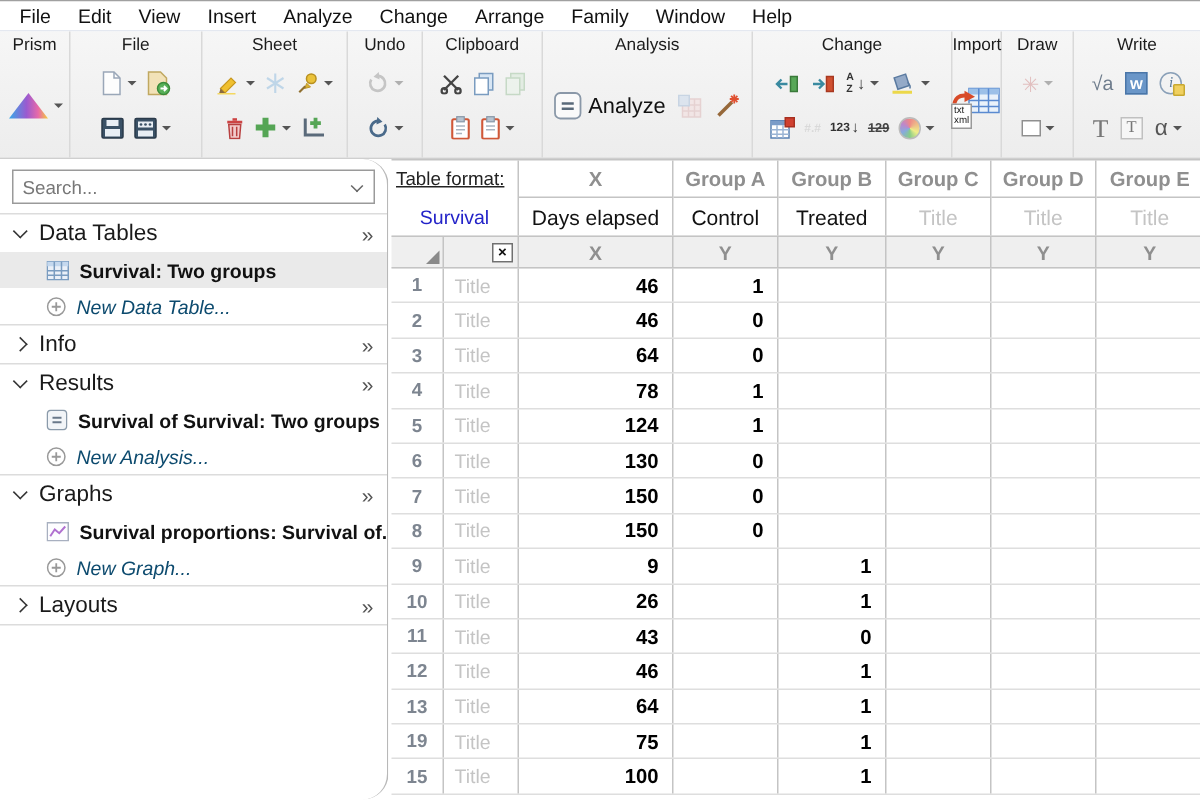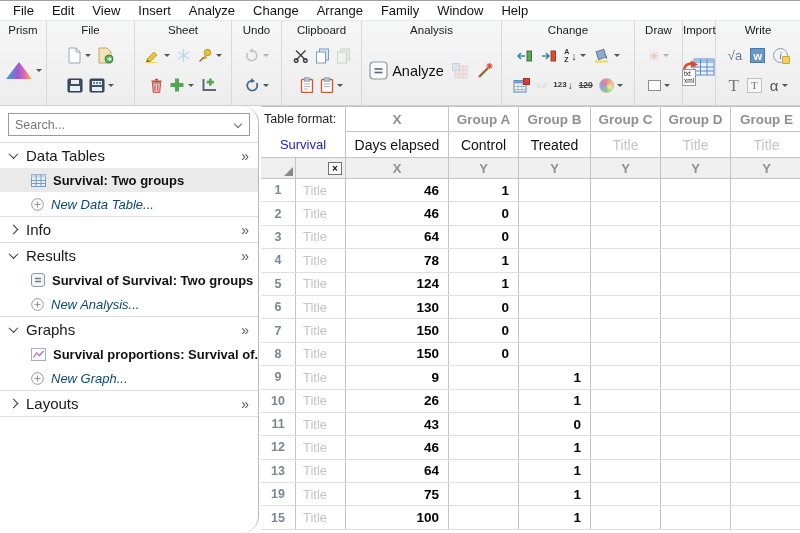--- a/index.html
+++ b/index.html
@@ -75,21 +75,21 @@
   .sitem-label { font-size:13px; font-weight:bold; color:#111; white-space:nowrap; }
   .sitem-label.newlbl { font-weight:normal; font-style:italic; color:#0c4a6e; }
   .sicon { flex:none; display:flex; }
 
   
   .tablezone { flex:1; min-width:0; overflow:hidden; background:#fff; padding-left:2px; }
   .dtable { width:545px; }
   .thead { display:flex; border-top:1px solid #c4c4c4; }
   .tformat { width:85px; flex:none; border-right:1px solid #c4c4c4; display:flex;
     flex-direction:column; justify-content:center; }
-  .tf1 { font-size:12.5px; color:#222; padding-left:3px; height:24px; display:flex; align-items:center; }
+  .tf1 { font-size:12.5px; color:#222; padding-left:3px; height:24px; display:flex; align-items:center;text-decoration:underline; }
   .tf2 { font-size:13px; color:#2323c8; font-weight:500; text-align:center; height:26px;
     display:flex; align-items:center; justify-content:center; }
   .hcol { flex:none; border-right:1px solid #c4c4c4; display:flex; flex-direction:column; }
   .ht { height:24px; display:flex; align-items:center; justify-content:center; font-size:13.5px;
     font-weight:bold; color:#8f8f8f; white-space:nowrap; overflow:hidden; }
   .hs { height:26px; border-top:1px solid #c4c4c4; display:flex; align-items:center; justify-content:center;
     font-size:14px; color:#111; white-space:nowrap; overflow:hidden; }
   .hs.placeholder { color:#c4c4c4; }
   .axisrow { display:flex; background:#efefef; border-top:1px solid #c4c4c4; border-bottom:1px solid #c4c4c4; height:22px; }
   .ax { flex:none; border-right:1px solid #c4c4c4; display:flex; align-items:center; justify-content:center;
@@ -423,38 +423,20 @@
             <span class="strike">129</span>
           </span>
           <span class="tbtn">
             <span class="wheel"></span>
             <span class="car"></span>
           </span>
         </div>
       </div>
     </div>
 
-    <div class="tgroup" style="width:48px">
-      <div class="tlabel">Draw</div>
-      <div class="trows">
-        <div class="irow">
-          <span class="tbtn dis">
-            <span style="font-size:14px;color:#cc7a7a;line-height:1">✳</span>
-            <span class="car"></span>
-          </span>
-        </div>
-        <div class="irow">
-          <span class="tbtn">
-            <span class="sq-rect"></span>
-            <span class="car"></span>
-          </span>
-        </div>
-      </div>
-    </div>
-
     <div class="tgroup" style="width:33px">
       <div class="tlabel">Import</div>
       <div class="trows">
           <div class="irow">
         <span class="tbtn import-ic">
           <svg width="34" height="30">
             <rect x="12" y="3" width="20" height="16" fill="#eaf2fa" stroke="#5a8ad0"></rect>
             <rect x="12" y="3" width="20" height="4" fill="#9cc0e8"></rect>
             <g stroke="#5a8ad0">
                   <line x1="12" y1="11" x2="32" y2="11"></line>
@@ -465,20 +447,38 @@
             <path d="M2 16 Q2 6 12 8" fill="none" stroke="#d84a28" stroke-width="2.6"></path>
             <path d="M9 4.5 L16 8.5 L9 12 Z" fill="#d84a28"></path>
           </svg>
           <span class="import-cap">
             <span>txt</span>
             <span>xml</span>
           </span>
         </span>
       </div>
         </div>
+    </div>
+
+    <div class="tgroup" style="width:48px">
+      <div class="tlabel">Draw</div>
+      <div class="trows">
+        <div class="irow">
+          <span class="tbtn dis">
+            <span style="font-size:14px;color:#cc7a7a;line-height:1">✳</span>
+            <span class="car"></span>
+          </span>
+        </div>
+        <div class="irow">
+          <span class="tbtn">
+            <span class="sq-rect"></span>
+            <span class="car"></span>
+          </span>
+        </div>
+      </div>
     </div>
 
     <div class="tgroup" style="width:84px; border-right:none">
       <div class="tlabel">Write</div>
       <div class="trows">
         <div class="irow" style="gap:8px">
           <span class="tbtn">
               <span class="glyph">√a</span>
             </span>
           <span class="tbtn">

